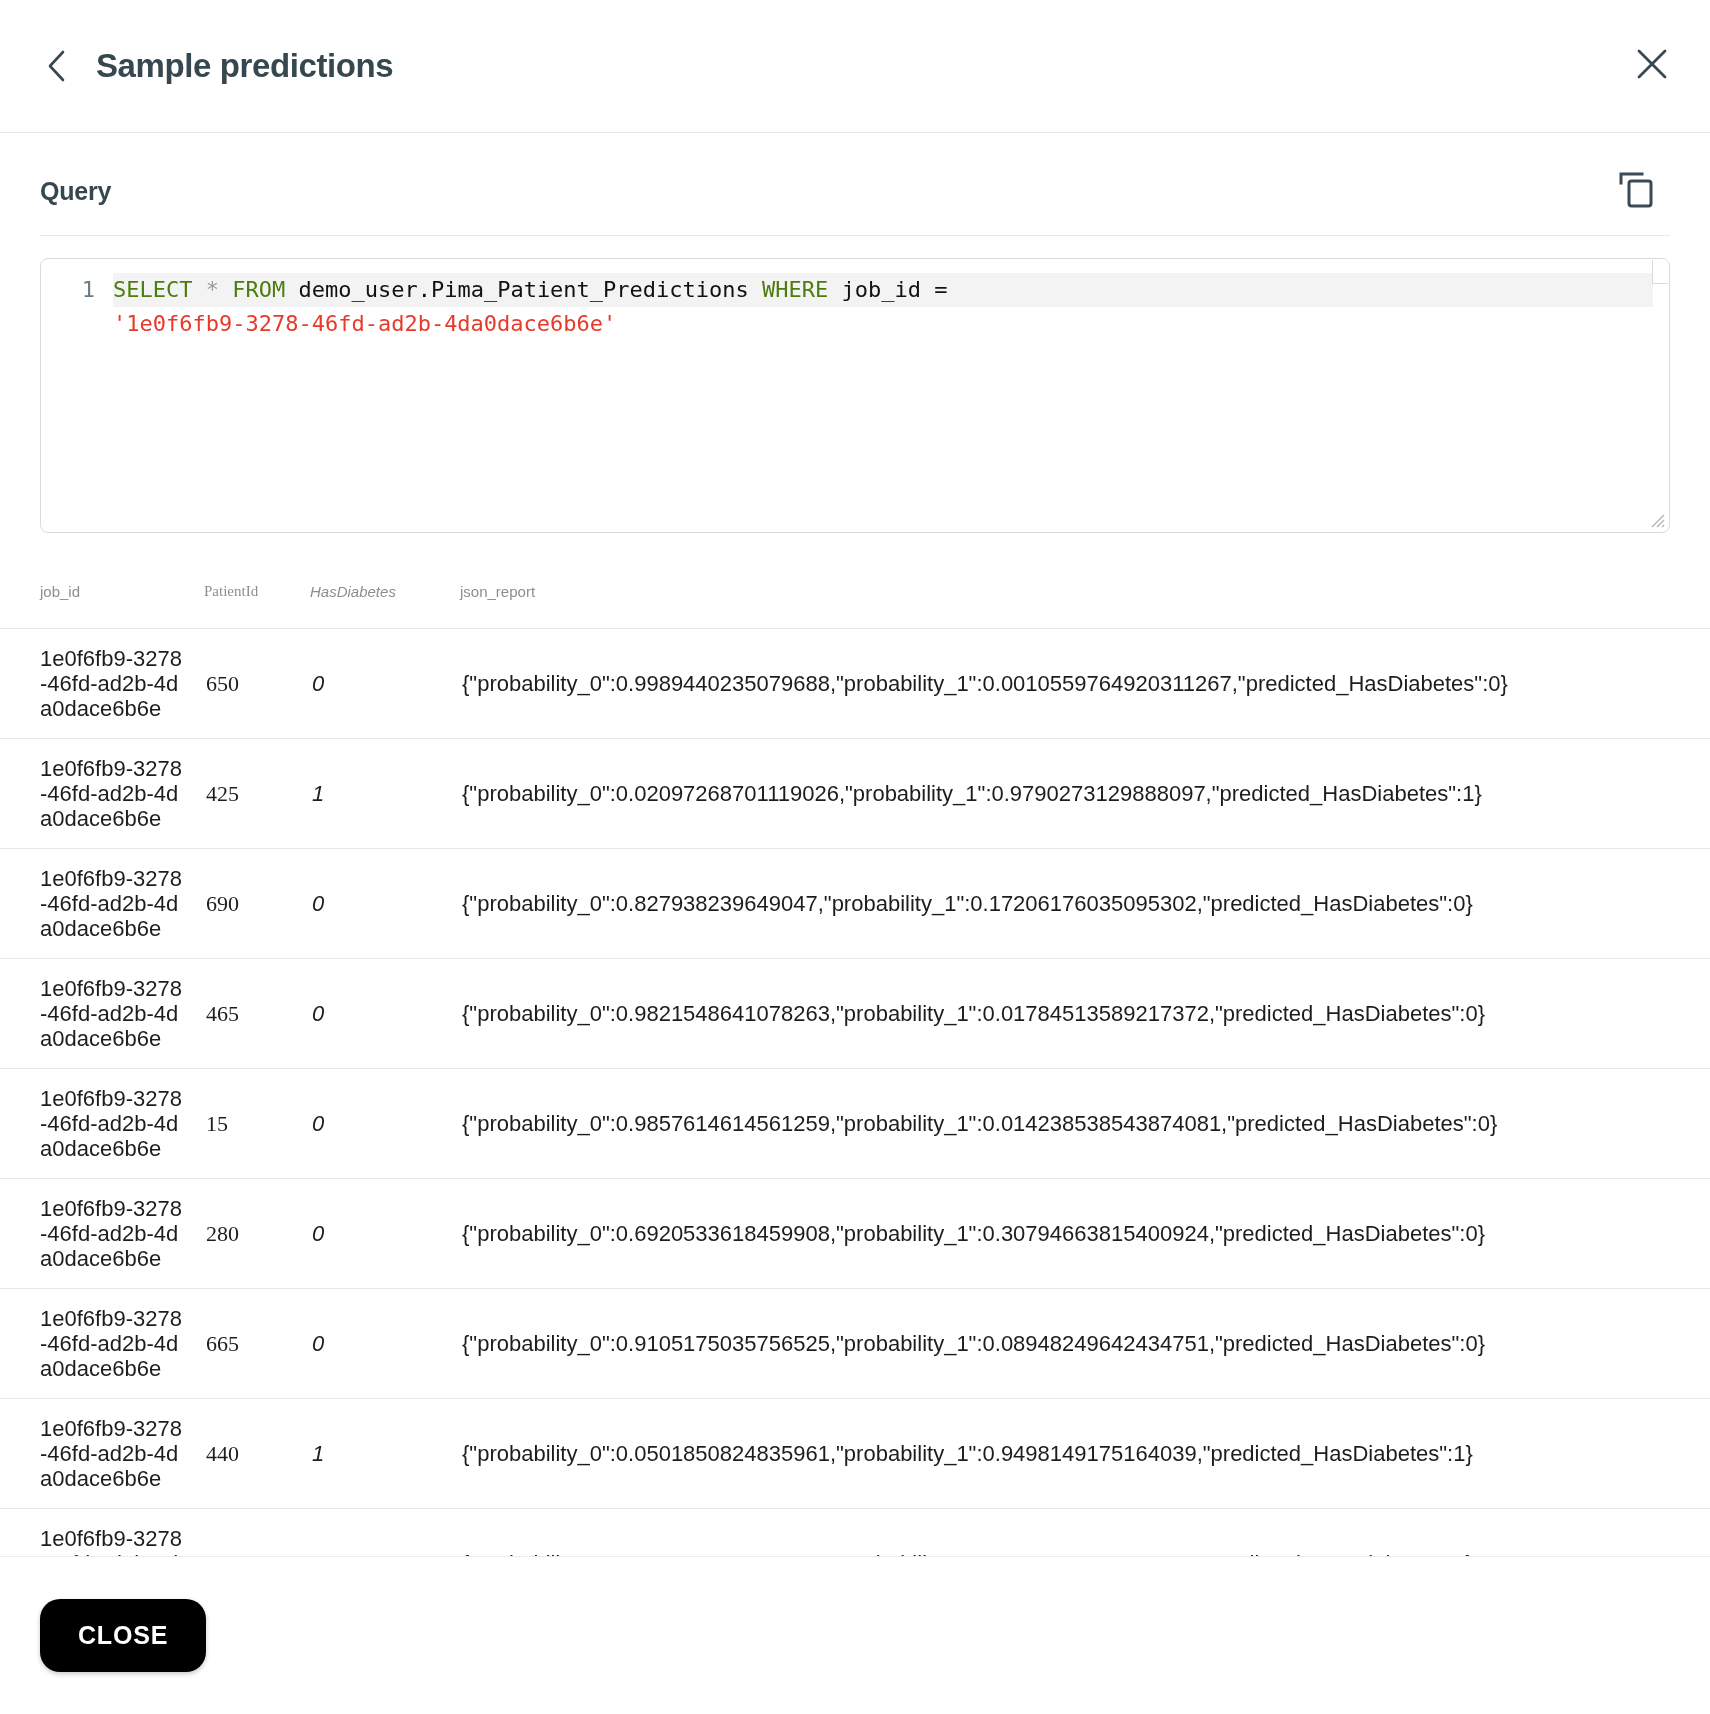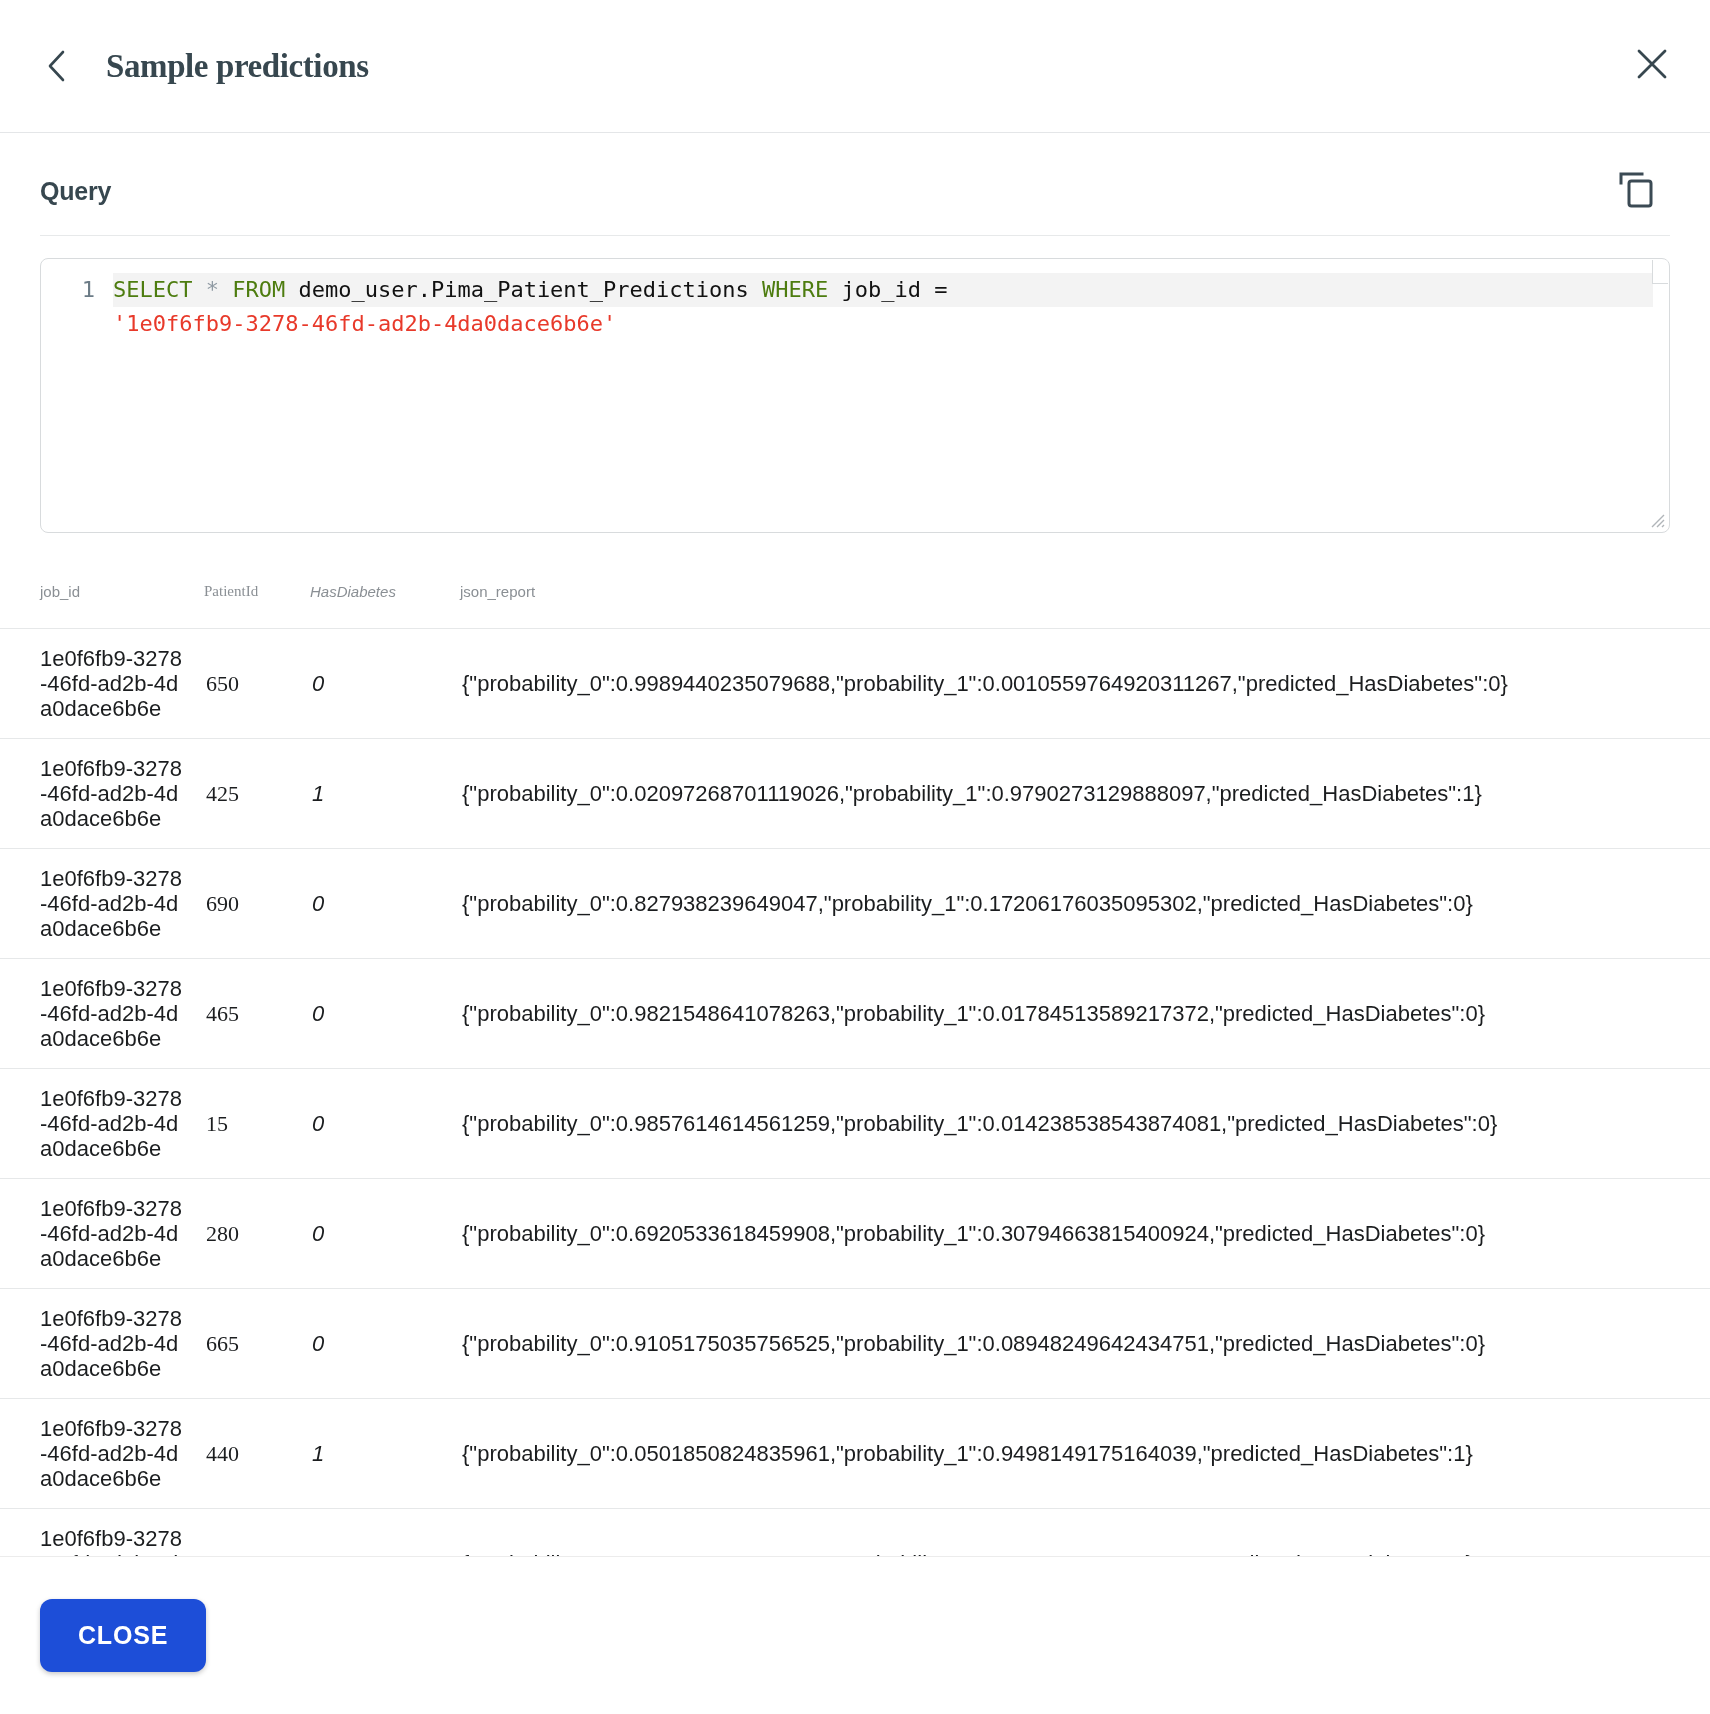--- a/index.html
+++ b/index.html
@@ -35,23 +35,22 @@
     display: flex; align-items: center; justify-content: center;
     cursor: pointer;
     flex: 0 0 auto;
   }
   .back-btn svg { display: block; }
   .page-title {
     font-size: 33px;
     font-weight: bold;
     letter-spacing: -0.4px;
     color: #37474f;
-    margin-left: 32px;
+    margin-left: 22px;
     white-space: nowrap;
-    font-family: Liberation Serif, serif;
   }
   .header-spacer { flex: 1 1 auto; }
   .close-x {
     width: 44px; height: 44px;
     display: flex; align-items: center; justify-content: center;
     cursor: pointer;
     flex: 0 0 auto;
   }
 
   
@@ -191,24 +190,24 @@
   .footer {
     height: 158px;
     min-height: 158px;
     display: flex;
     align-items: center;
     padding: 0 40px;
     background: #ffffff;
     border-top: 1px solid #ececec;
   }
   .close-button {
-    background: #1d4ed8;
+    background: #000000;
     color: #ffffff;
     border: none;
-    border-radius: 12px;
+    border-radius: 20px;
     font-family: "Liberation Sans", sans-serif;
     font-size: 25px;
     font-weight: bold;
     letter-spacing: 0.8px;
     padding: 22px 38px;
     cursor: pointer;
     box-shadow: 0 2px 5px rgba(0,0,0,0.22);
   }
 </style>
 </head>

